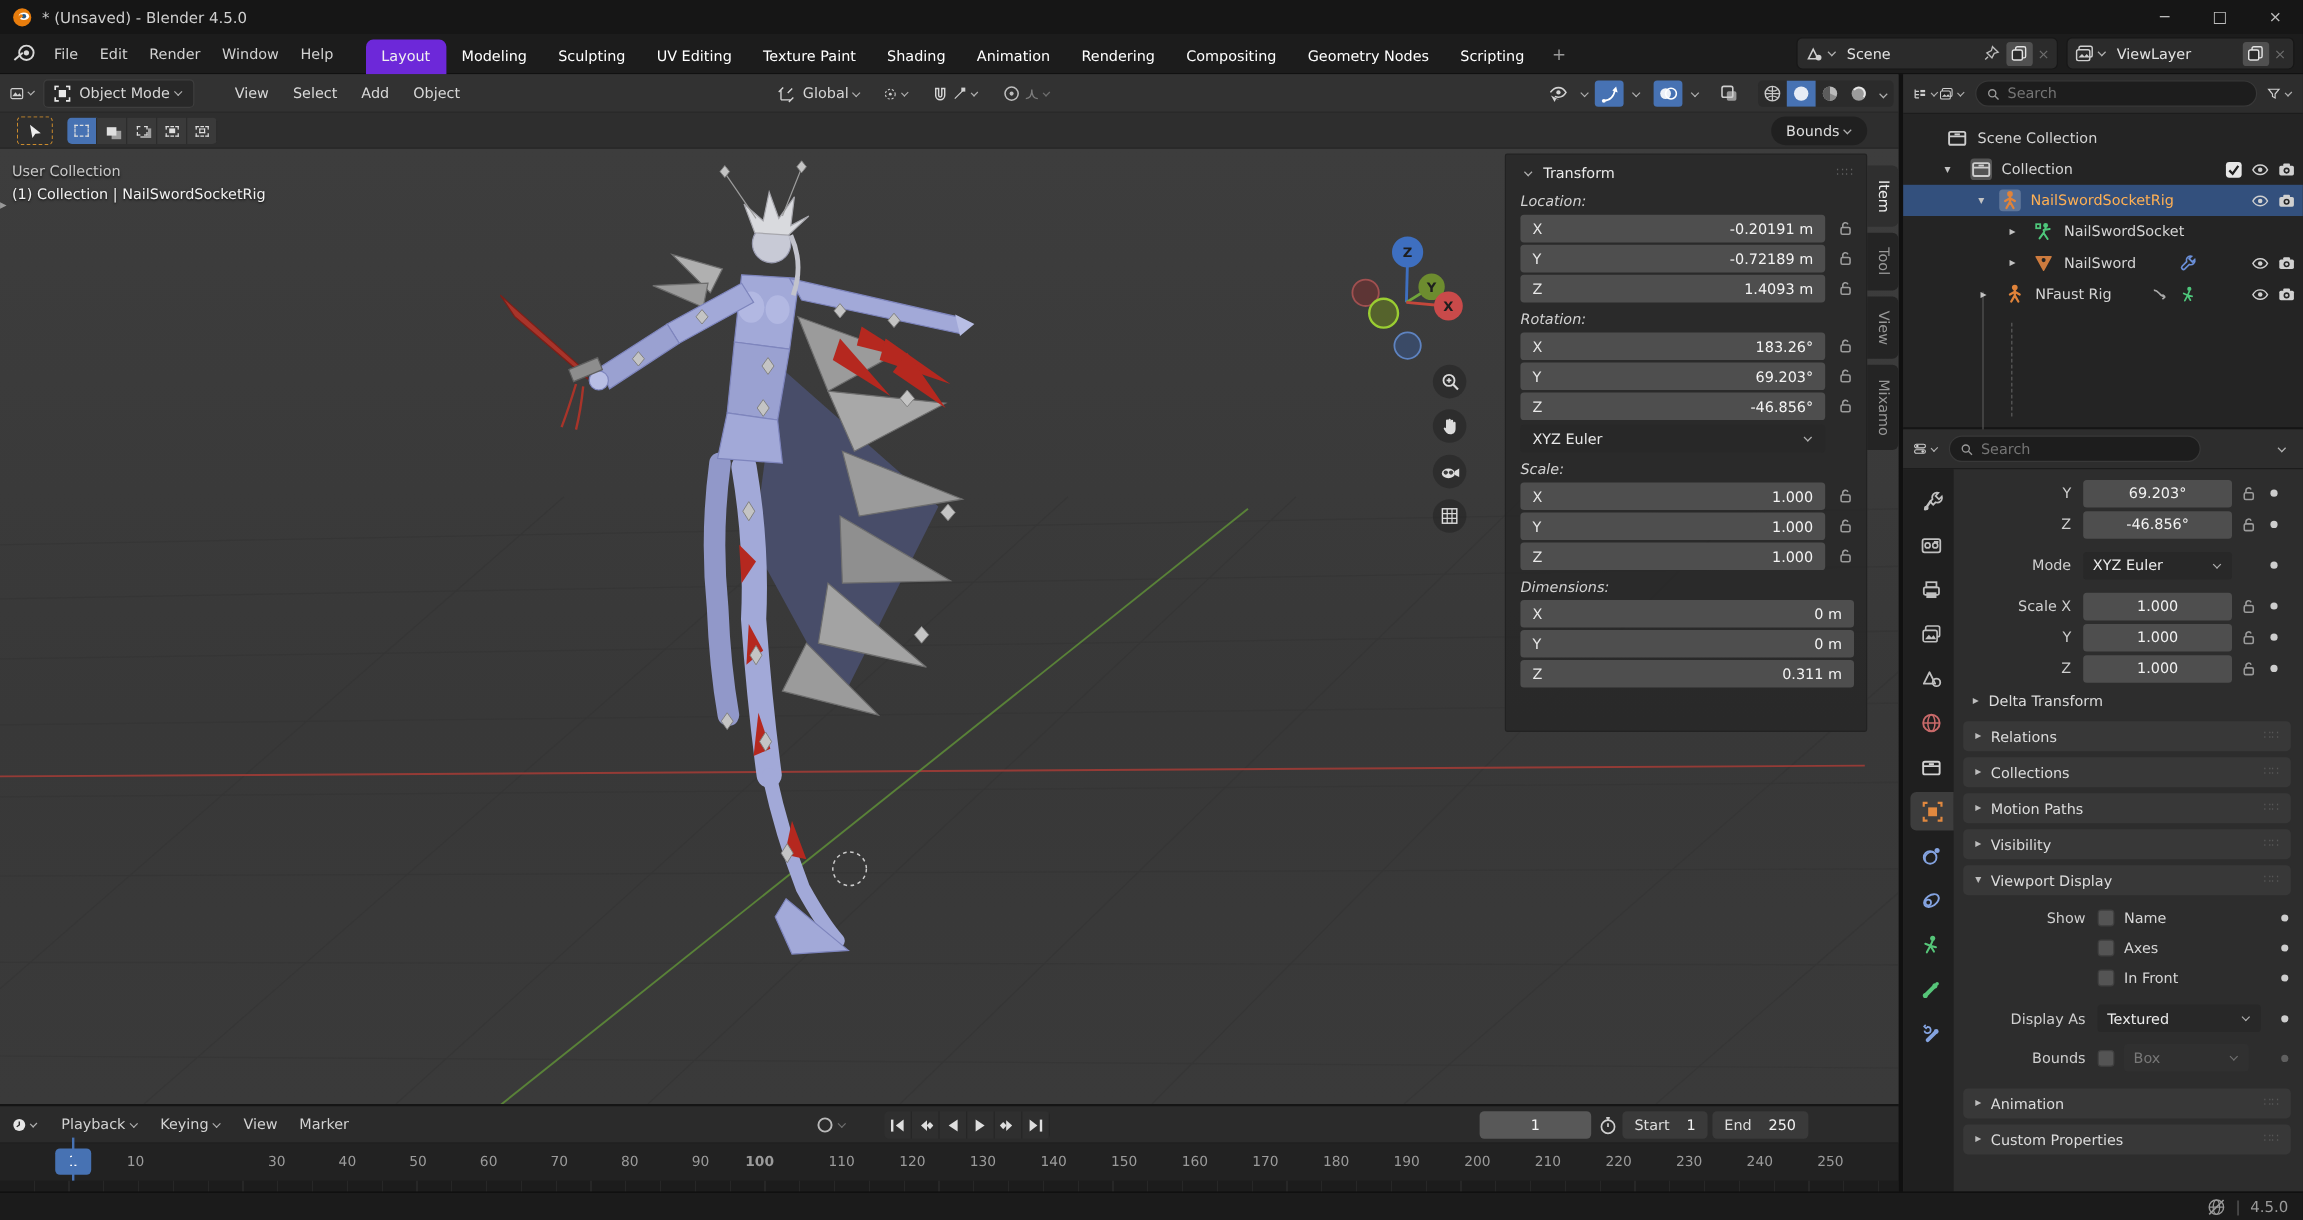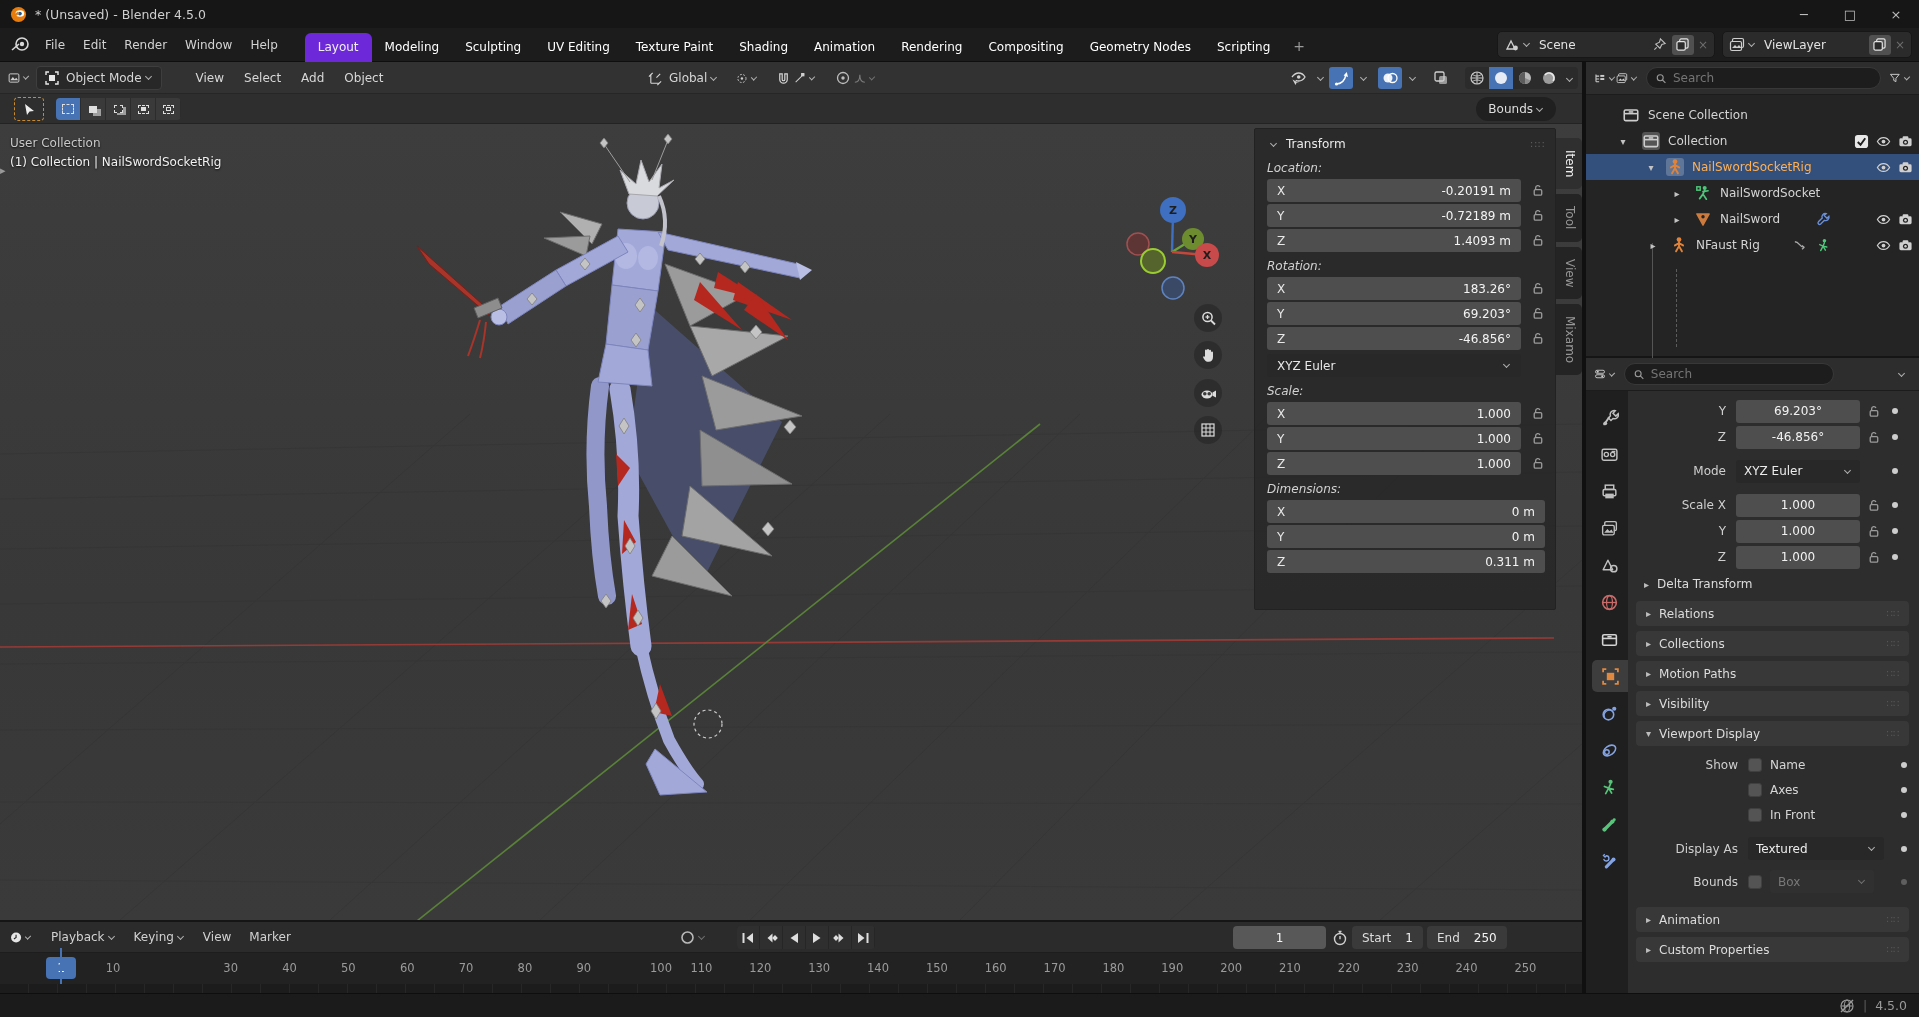--- a/index.html
+++ b/index.html
@@ -1417,21 +1417,21 @@
     </div>
   <span class="tl-num" style="left: 97.965px;">10</span>
       <span class="tl-num" style="left: 156.815px; margin-top: 40px;">20</span>
       <span class="tl-num" style="left: 215.665px;">30</span>
       <span class="tl-num" style="left: 274.515px;">40</span>
       <span class="tl-num" style="left: 333.365px;">50</span>
       <span class="tl-num" style="left: 392.215px;">60</span>
       <span class="tl-num" style="left: 451.065px;">70</span>
       <span class="tl-num" style="left: 509.915px;">80</span>
       <span class="tl-num" style="left: 568.765px;">90</span>
-      <span class="tl-num" style="left: 646px;">100</span>
+      <span class="tl-num" style="left: 618px; font-weight: bold;">100</span>
       <span class="tl-num" style="left: 686.465px;">110</span>
       <span class="tl-num" style="left: 745.315px;">120</span>
       <span class="tl-num" style="left: 804.165px;">130</span>
       <span class="tl-num" style="left: 863.015px;">140</span>
       <span class="tl-num" style="left: 921.865px;">150</span>
       <span class="tl-num" style="left: 980.715px;">160</span>
       <span class="tl-num" style="left: 1039.57px;">170</span>
       <span class="tl-num" style="left: 1098.41px;">180</span>
       <span class="tl-num" style="left: 1157.26px;">190</span>
       <span class="tl-num" style="left: 1216.12px;">200</span>

